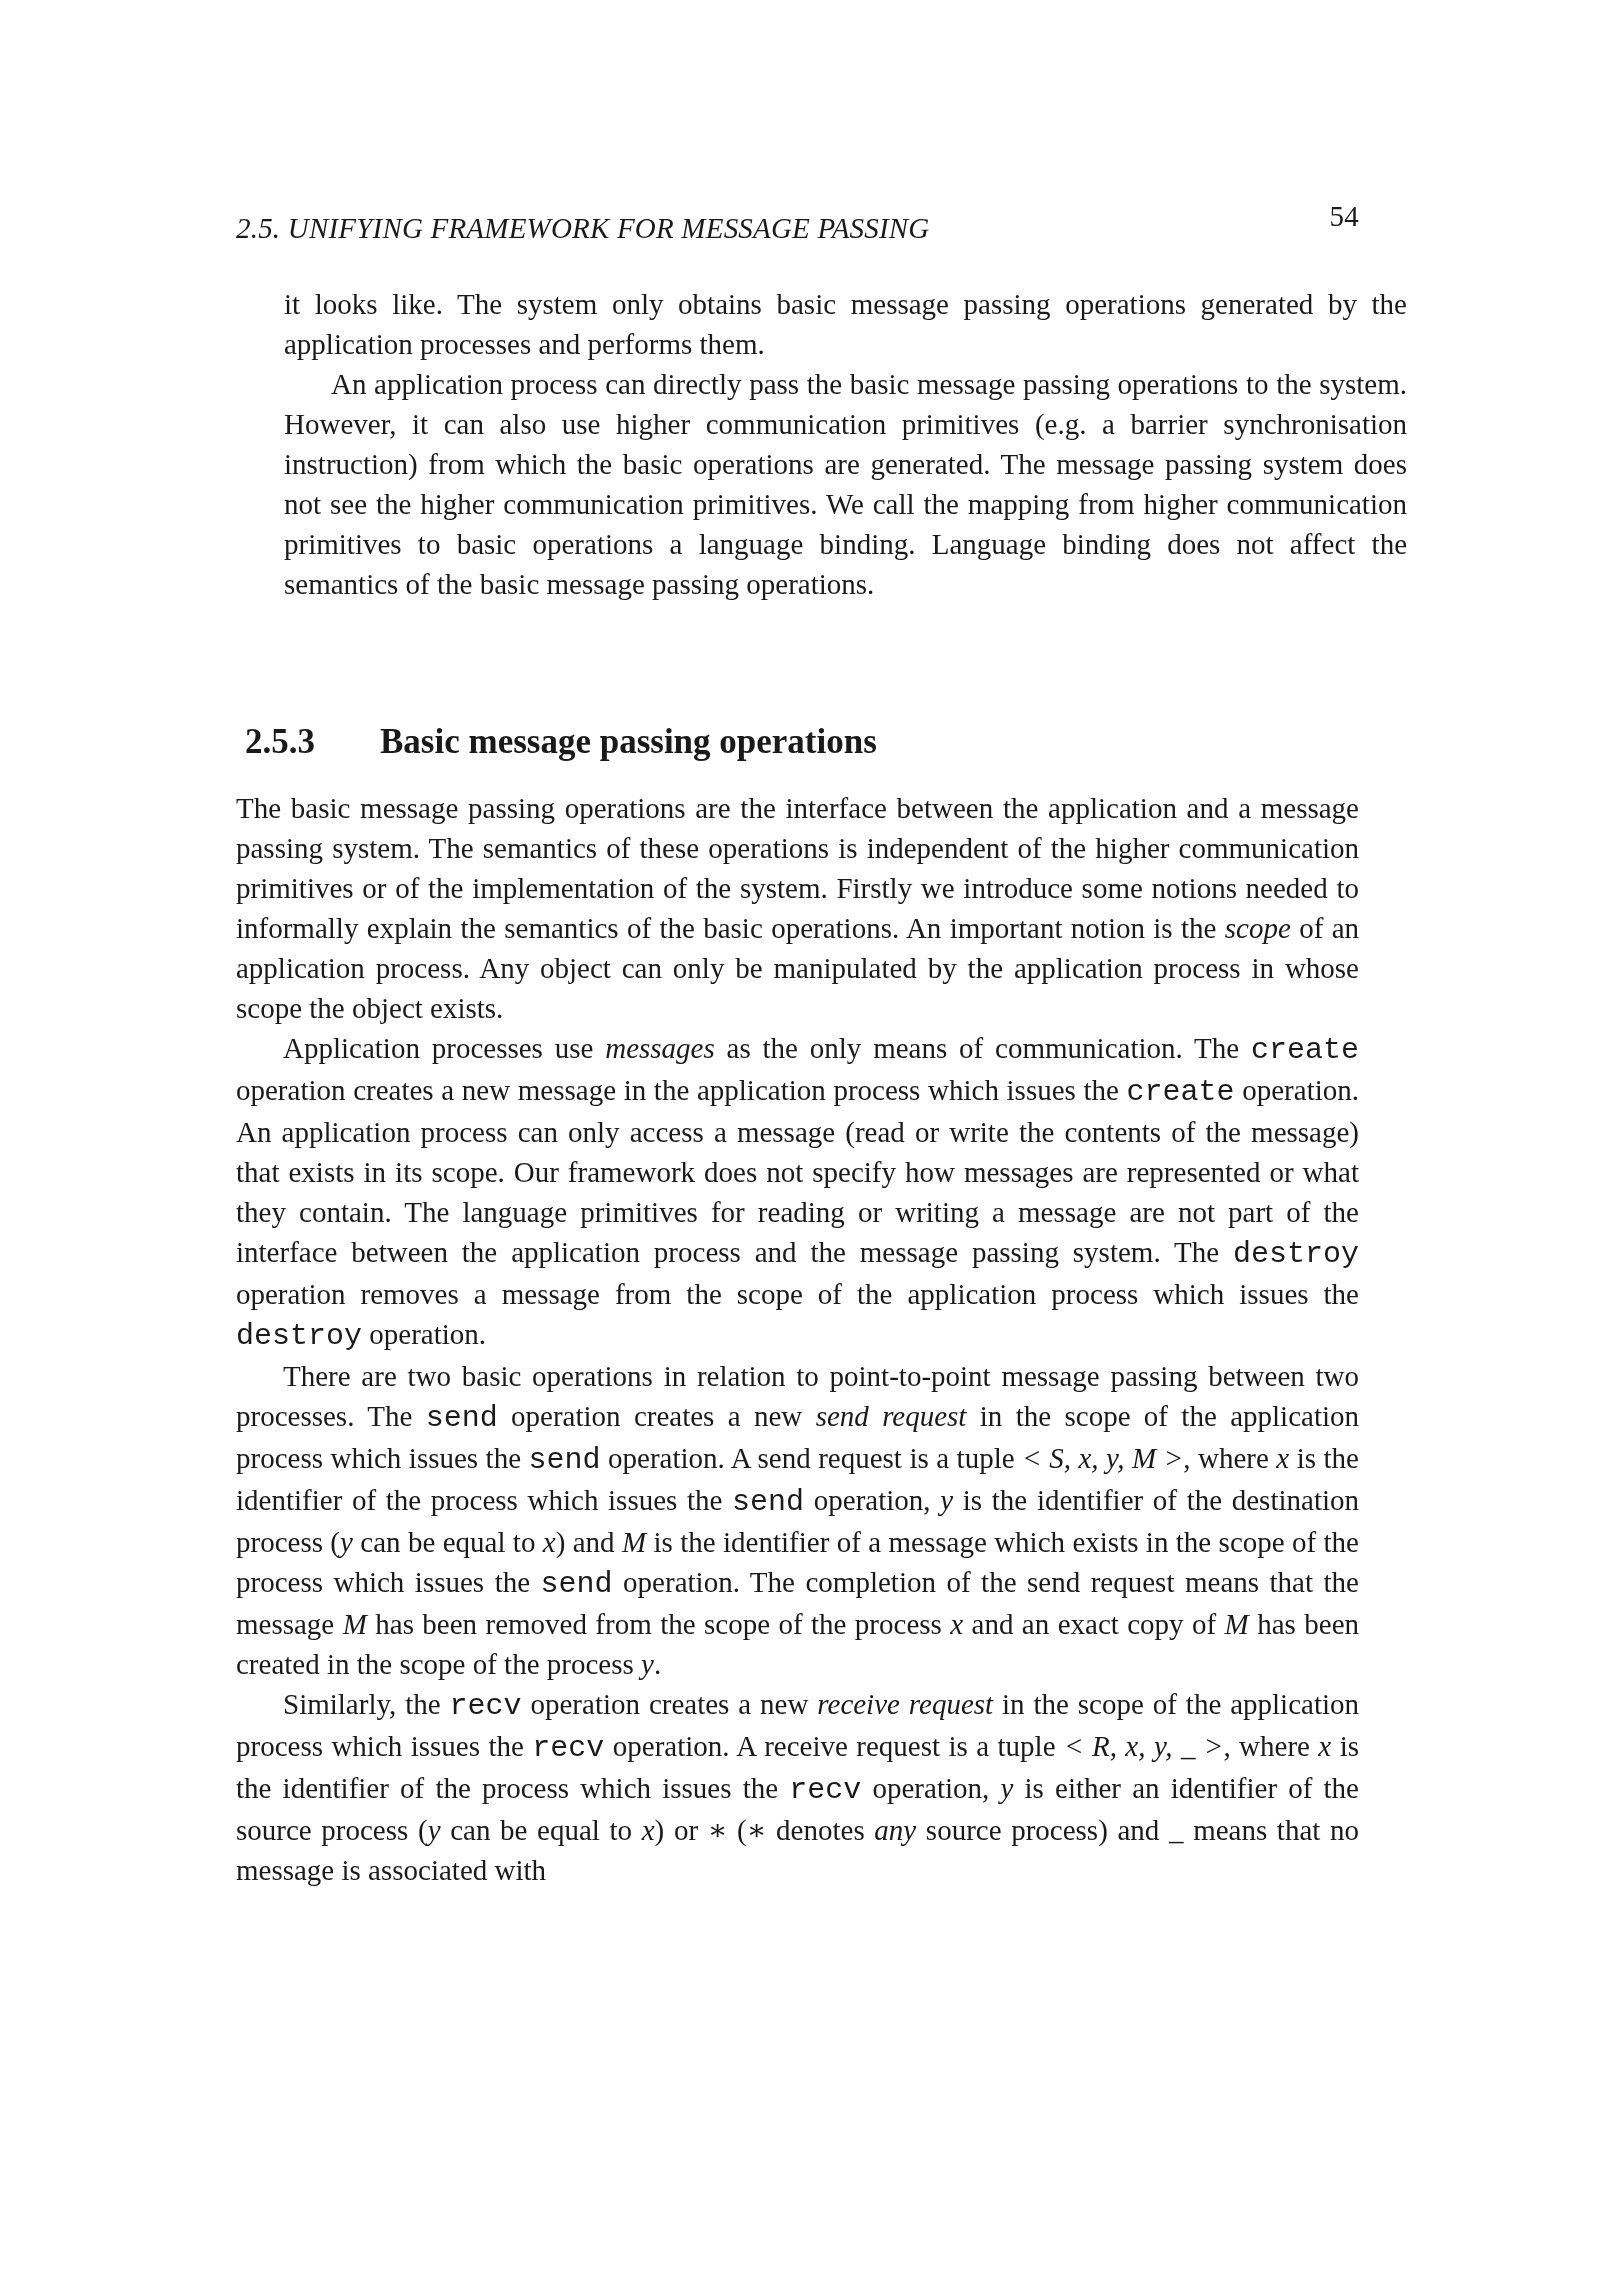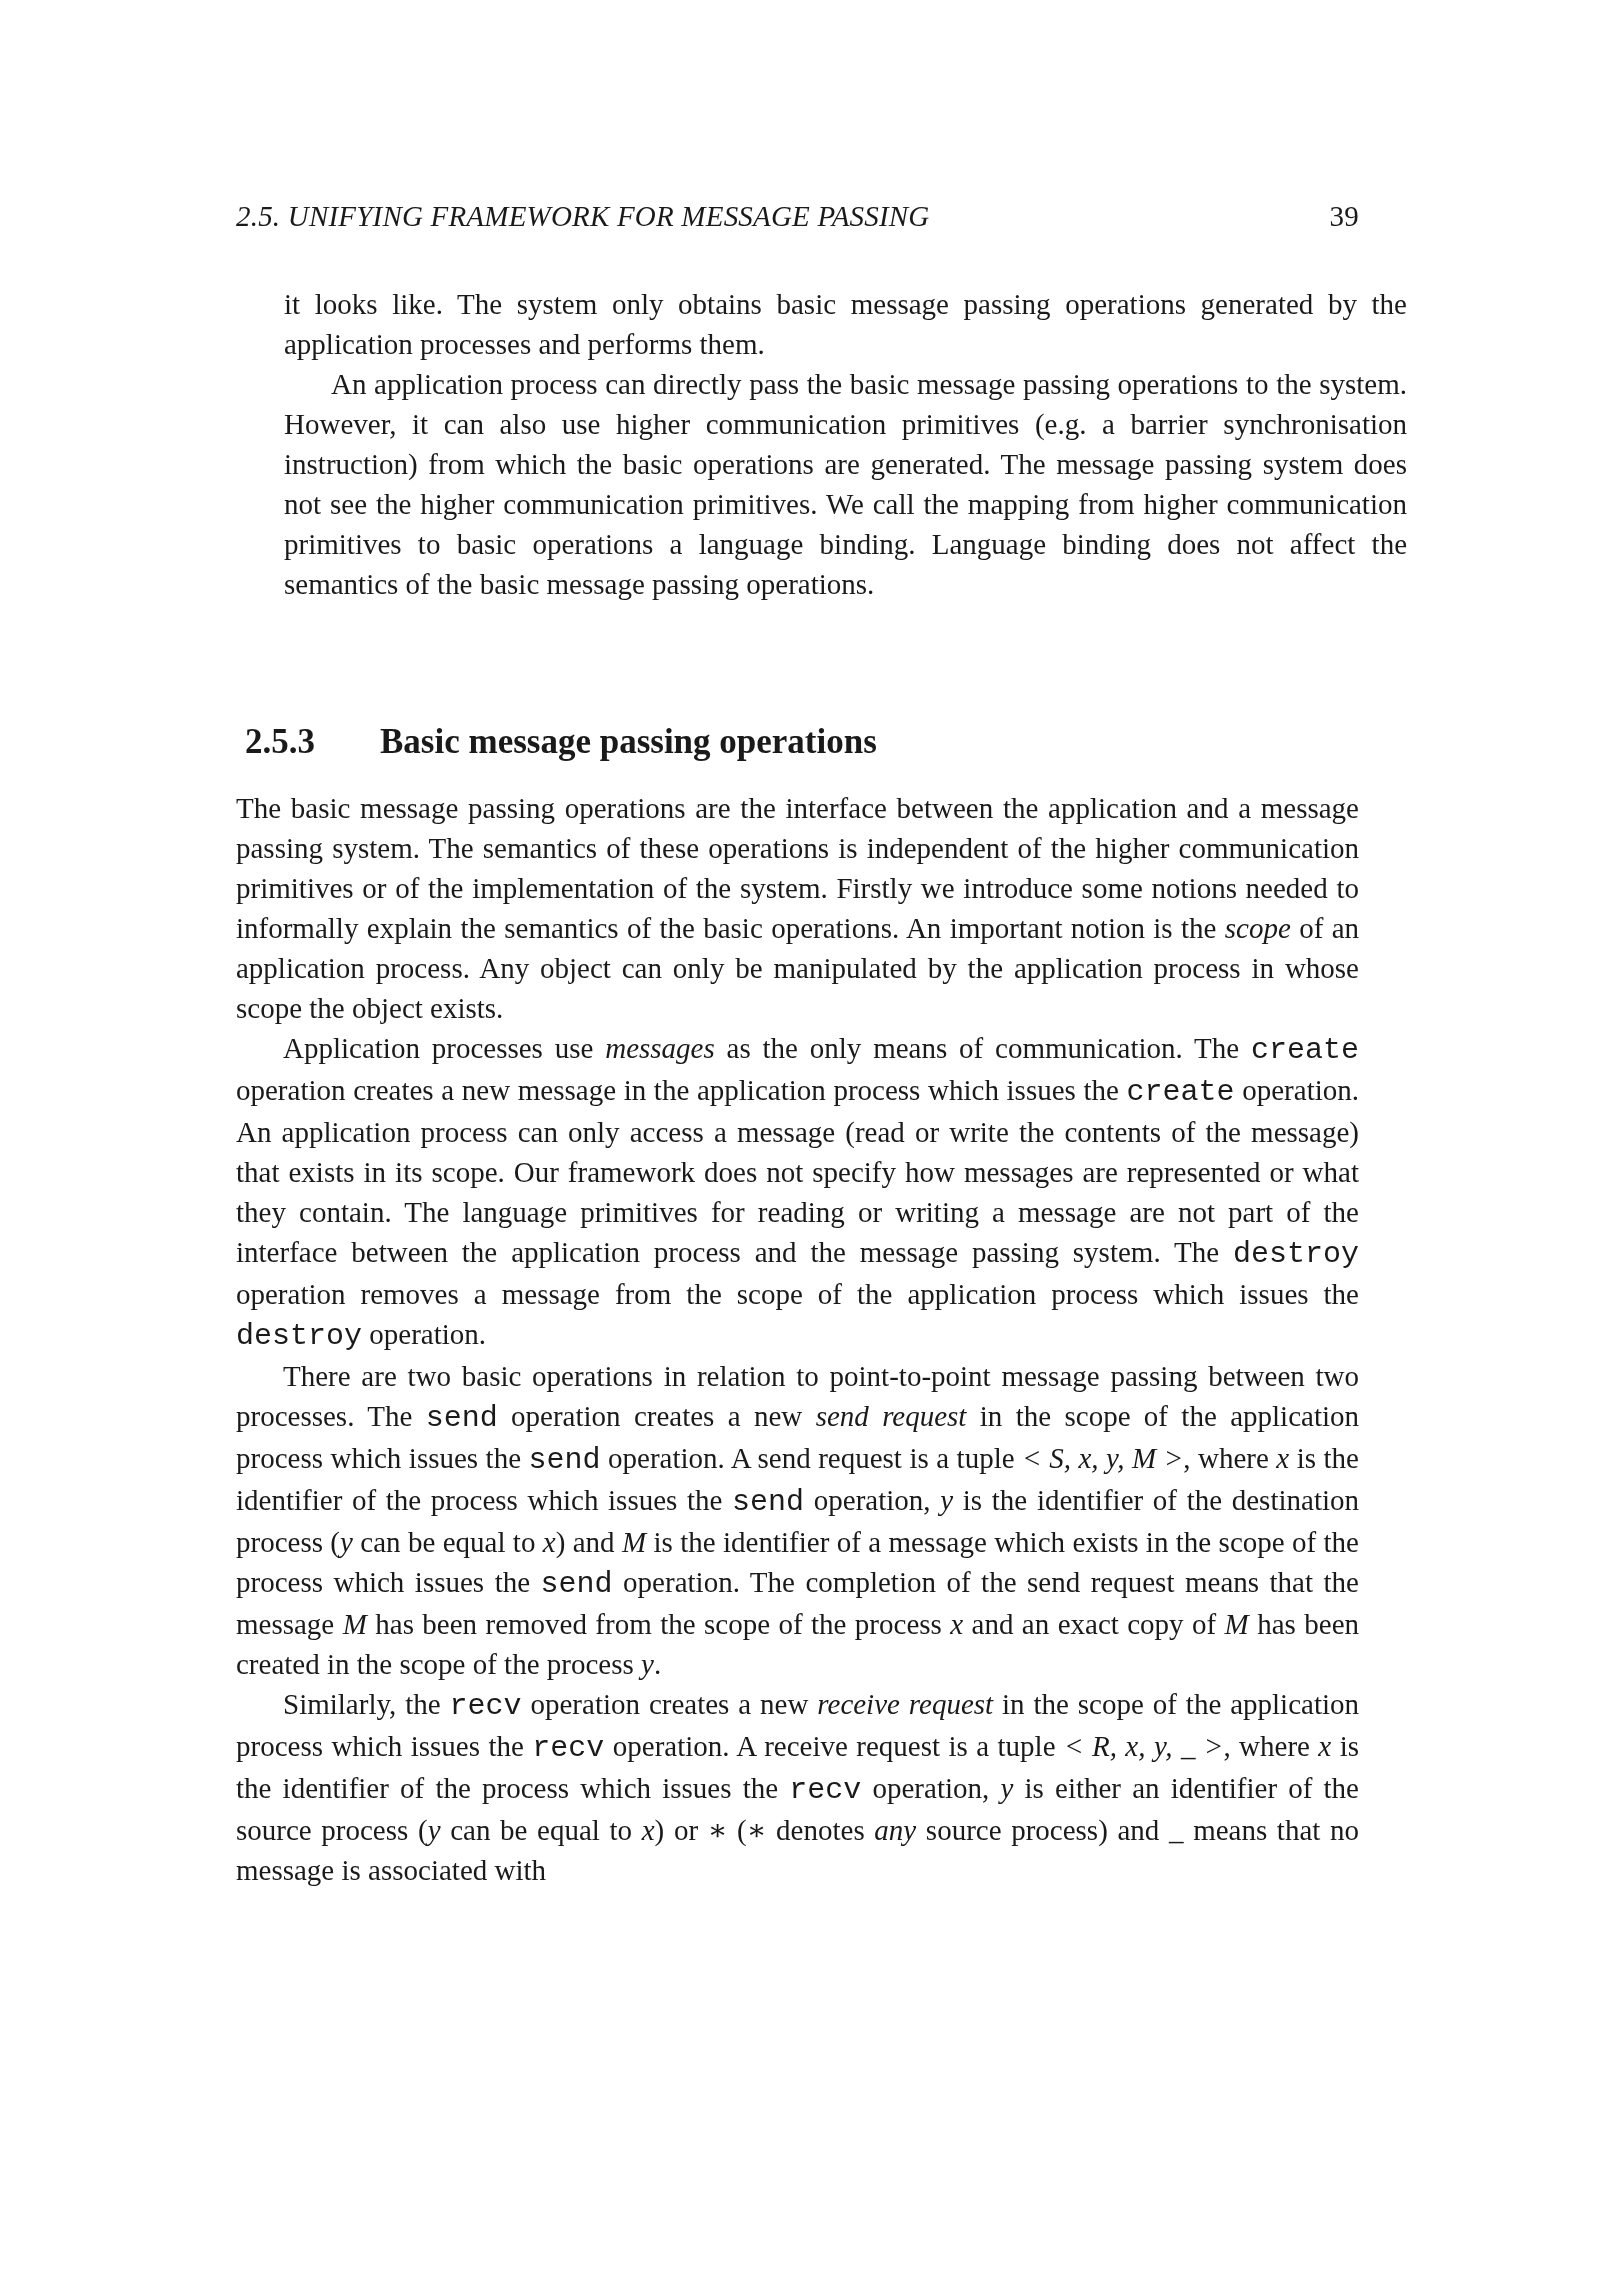--- a/index.html
+++ b/index.html
@@ -1,42 +1,42 @@
 <!DOCTYPE html>
 <html><head>
 <meta charset="utf-8">
 <style>
   html, body { margin: 0; padding: 0; background: #ffffff; }
   body { width: 1620px; height: 2293px; position: relative; overflow: hidden;
          font-family: "Liberation Serif", "DejaVu Serif", serif; color: #1a1a1a; }
   .page { position: absolute; left: 236px; top: 0; width: 1123px; }
   .running-head { position: absolute; top: 200px; left: 0; width: 1123px; height: 39px;
                   font-style: italic; font-size: 29px; letter-spacing: 0.2px; }
-  .running-head .title { position: absolute; left: 0; top: 0; text-align: center; }
+  .running-head .title { position: absolute; left: 0; top: 12px; text-align: center; }
   .running-head .pnum { position: absolute; right: 0; top: 0; font-style: normal; }
   .body { position: absolute; left: 0; width: 1123px; font-size: 29px; line-height: 40px;
           text-align: justify; hyphens: manual; }
   p { margin: 0; }
   p.indent { text-indent: 47px; }
   .mono { font-family: "Liberation Mono", "DejaVu Sans Mono", monospace; font-size: 30px; }
   .it { font-style: italic; margin-top: 24px; }
   .math { font-style: italic; }
   h3 { margin: 9px; position: absolute; left: 0; top: 713px; font-size: 35px; font-weight: bold; }
   h3 .num { display: inline-block; width: 135px; }
   #blk1 { top: 284px; margin-left: 48px; }
   #blk2 { top: 788px; }
 </style>
 </head>
 <body>
 
 <div class="page">
 
   <div class="running-head">
     <span class="title">2.5.  UNIFYING FRAMEWORK FOR MESSAGE PASSING</span>
-    <span class="pnum">39</span>
+    <span class="pnum">54</span>
   </div>
 
   <div class="body" id="blk1">
     <p>it looks like. The system only obtains basic message passing operations generated by the application processes and performs them.</p>
     <p class="indent">An application process can directly pass the basic message passing operations to the system. However, it can also use higher communication primitives (e.g. a barrier synchronisation instruction) from which the basic operations are generated. The message passing system does not see the higher communication primitives. We call the mapping from higher communication primitives to basic operations a language binding. Language binding does not affect the semantics of the basic message passing operations.</p>
   </div>
 
   <h3><span class="num">2.5.3</span><span>Basic message passing operations</span></h3>
 
   <div class="body" id="blk2">

